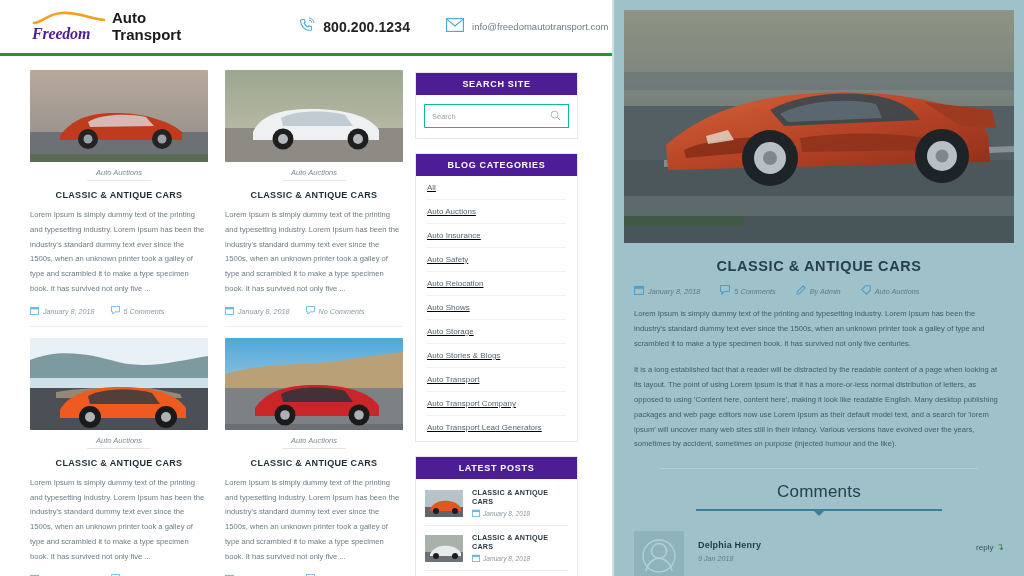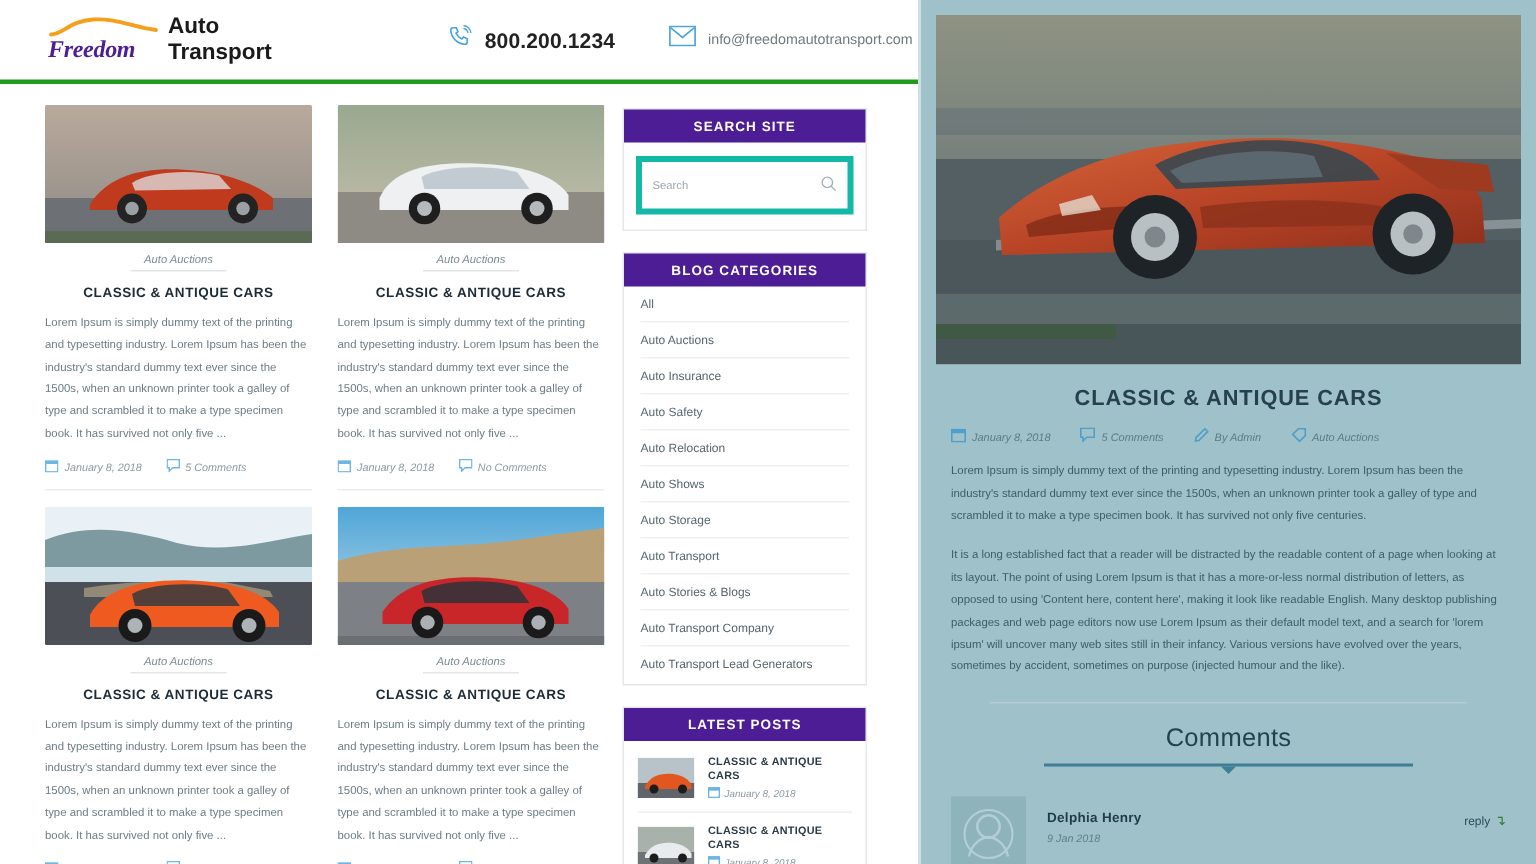--- a/index.html
+++ b/index.html
@@ -60,29 +60,29 @@
 
   
   .sidebar { width: 163px; margin-left: 11px; padding-top: 2px; }
   .widget { border:1px solid #e4e8ea; background:#fff; margin-bottom: 14px; }
   .widget-head {
     background:#4c1d95; color:#fff; font-size:9px; font-weight:700; letter-spacing:0.7px;
     text-align:center; padding:6px 0 6px; text-transform:uppercase;
   }
   .widget-body { padding: 9px 8px 10px; }
   .search-box {
-    border:4px solid #14b8a6; height:39px; display:flex; align-items:center;
+    border:1px solid #14b8a6; height:24px; display:flex; align-items:center;
     padding:0 7px; position:relative;
   }
   .search-box input {
     border:0; outline:0; flex:1; font-size:7.5px; color:#8d9aa2;
     font-family:"Liberation Sans", sans-serif; background:transparent;
   }
   .search-box input::placeholder { color:#9aa6ad; }
-  .cat-list { list-style:none; padding: 0 11px 2px; }
+  .cat-list { list-style:none; padding: 0 11px 2px; text-decoration: underline; }
   .cat-list li {
     font-size:8px; color:#56656e; padding: 7px 0 7px; border-bottom:1px solid #edf0f1;
     cursor:pointer;
   }
   .cat-list li:last-child { border-bottom:0; }
   .lp-list { list-style:none; padding: 2px 9px 4px; }
   .lp-item { display:flex; gap:9px; align-items:center; padding:7px 0; border-bottom:1px solid #edf0f1; }
   .lp-item:last-child { border-bottom:0; }
   .lp-thumb { width:38px; height:27px; flex:none; overflow:hidden; }
   .lp-thumb svg { display:block; width:100%; height:100%; }
@@ -354,22 +354,22 @@
         <div class="widget">
           <div class="widget-head">BLOG CATEGORIES</div>
           <ul class="cat-list">
             <li>All</li>
             <li>Auto Auctions</li>
             <li>Auto Insurance</li>
             <li>Auto Safety</li>
             <li>Auto Relocation</li>
             <li>Auto Shows</li>
             <li>Auto Storage</li>
+            <li>Auto Stories &amp; Blogs</li>
             <li>Auto Transport</li>
-            <li>Auto Stories &amp; Blogs</li>
             <li>Auto Transport Company</li>
             <li>Auto Transport Lead Generators</li>
           </ul>
         </div>
 
         <div class="widget">
           <div class="widget-head">LATEST POSTS</div>
           <ul class="lp-list">
 
             <li class="lp-item">

